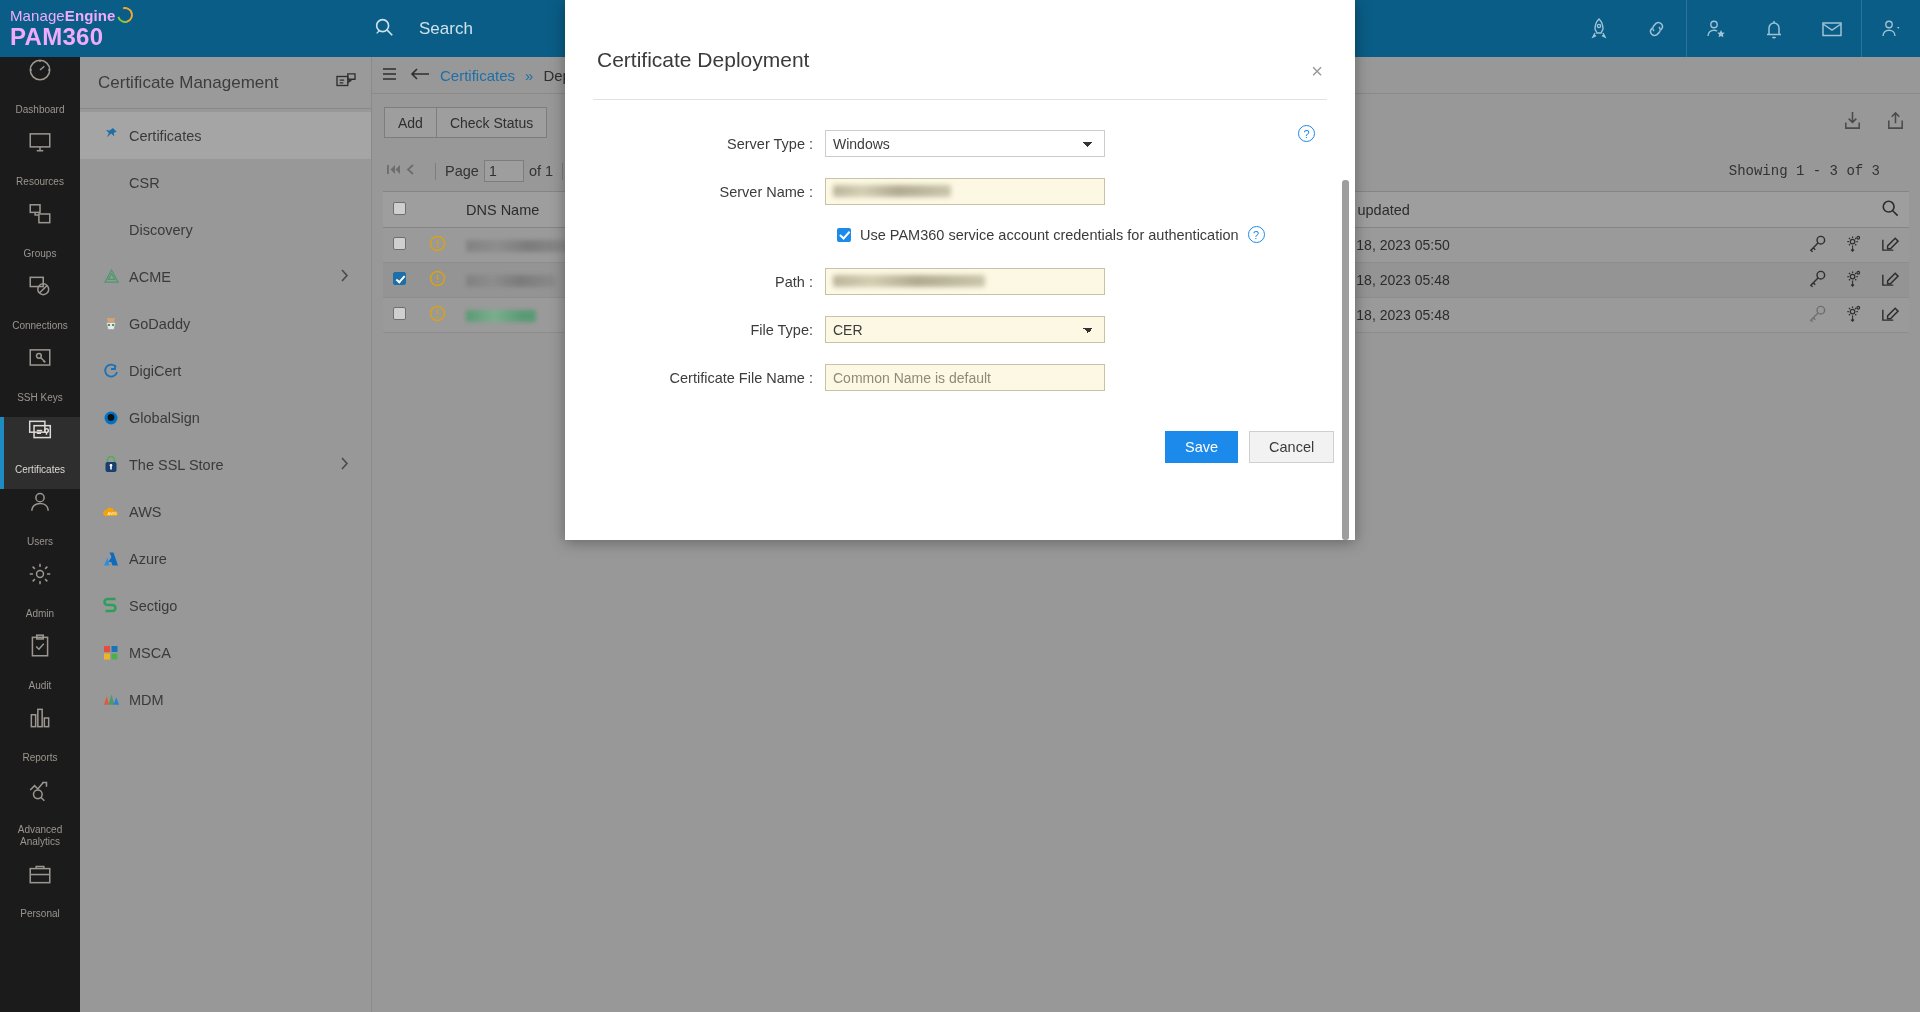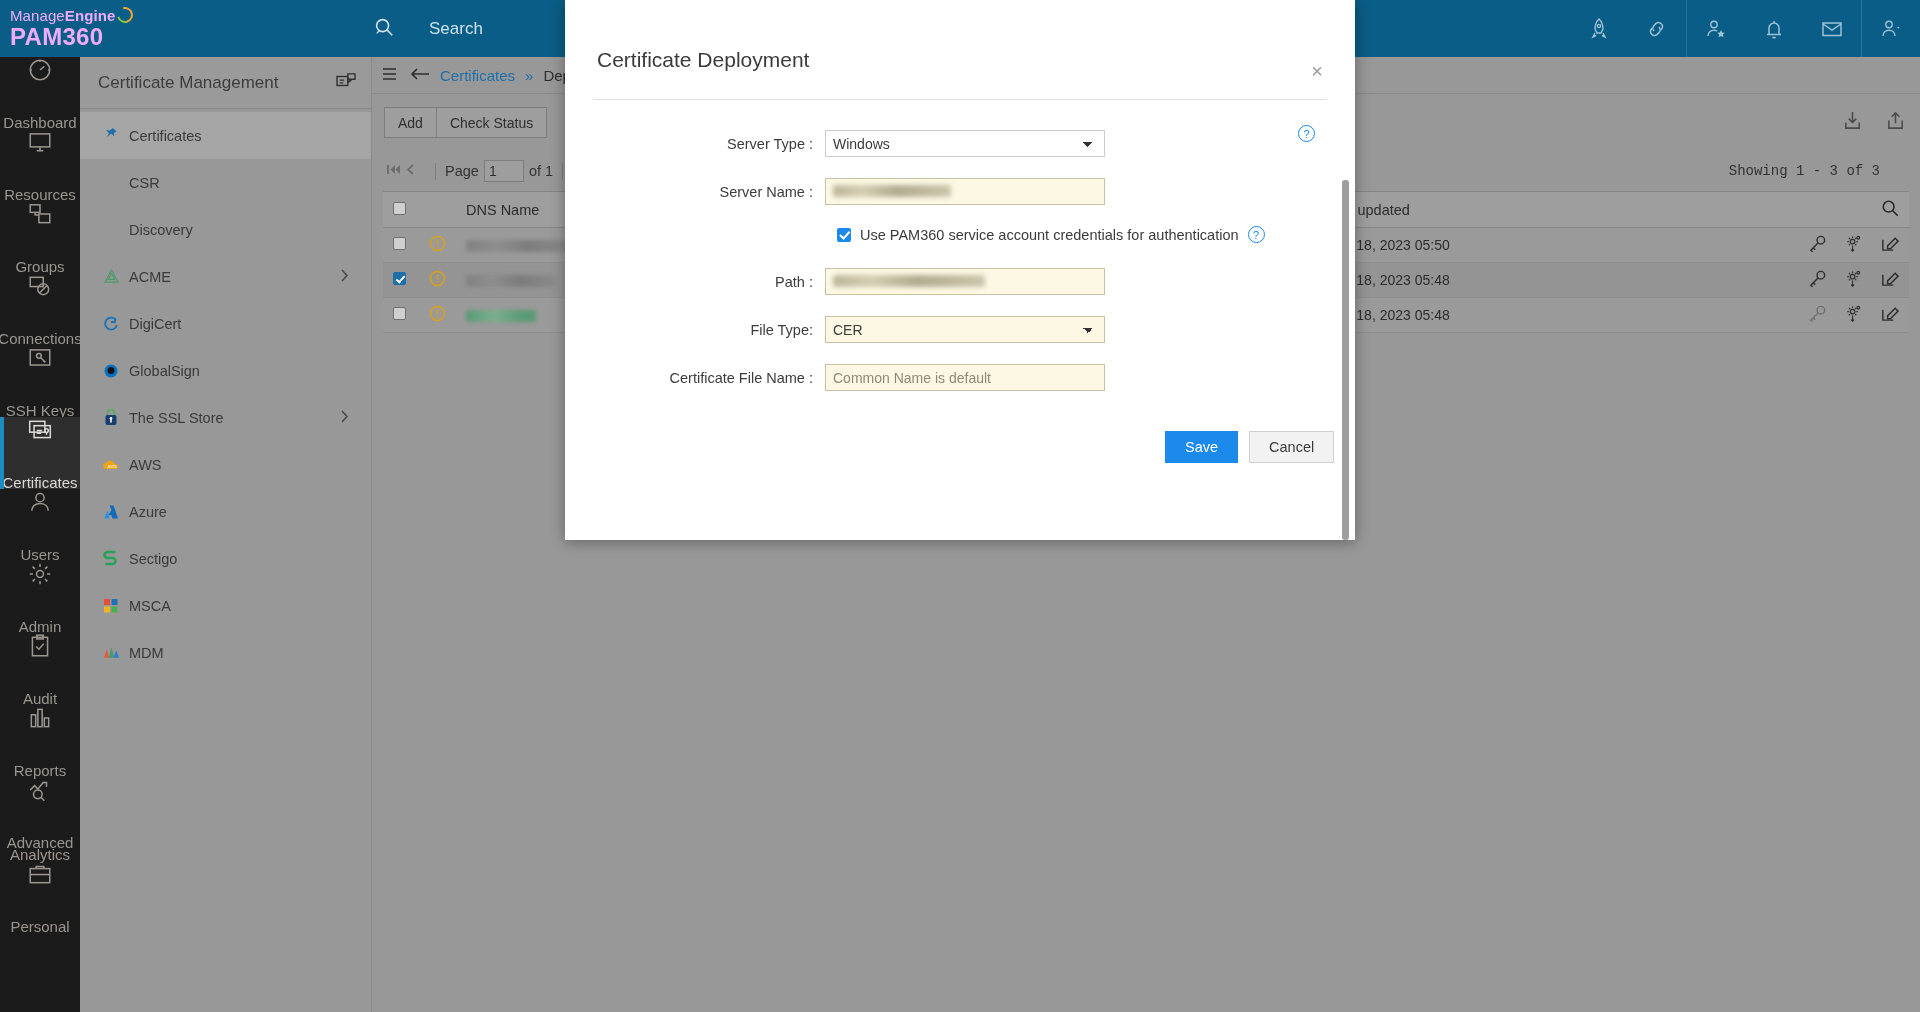--- a/index.html
+++ b/index.html
@@ -26,21 +26,21 @@
   .brand-top b { font-weight: bold; }
   .brand-bot { font-size: 24px; font-weight: bold; line-height: 25px; letter-spacing: .3px; }
   .brand-swirl {
     position: absolute; left: 117px; top: 7px; width: 16px; height: 16px;
     border: 2.5px solid #f0a82e; border-radius: 50%;
     border-left-color: transparent; border-bottom-color: #8cc63f;
     transform: rotate(30deg);
   }
   .search-wrap {
     position: absolute; left: 373px; top: 0; height: 57px;
-    display: flex; align-items: center; gap: 32px; color: #bcd6e4;
+    display: flex; align-items: center; gap: 22px; color: #bcd6e4;
   }
   .search-input {
     background: transparent; border: none; outline: none; color: #e3eef5;
     font-size: 17px; font-family: "Liberation Sans", sans-serif; width: 300px;
   }
   .search-input::placeholder { color: #cfe1ec; }
   .topbar-right {
     position: absolute; right: 0; top: 0; height: 57px; display: flex; align-items: center;
   }
   .tb-icon {
@@ -49,21 +49,21 @@
   }
   .tb-sep { width: 1px; height: 57px; background: #2a7499; }
 
   
   .rail {
     position: absolute; top: 57px; left: 0; width: 80px; height: 955px;
     background: #1b1b1b; color: #9b968f; overflow: hidden;
   }
   .rail-item {
     height: 72px; display: flex; flex-direction: column; align-items: center;
-    justify-content: space-between; gap: 1px; font-size: 15px; position: relative;
+    justify-content: flex-start; gap: 21px; font-size: 10px; position: relative;
   }
   .rail-item.tall { height: 84px; }
   .rail-item .lbl { text-align: center; line-height: 12px; }
   .rail-item.active { background: #2e2e2e; color: #ddd9d4; }
   .rail-item.active::before {
     content: ''; position: absolute; left: 0; top: 0; bottom: 0; width: 4px; background: #1e8bc3;
   }
   .rail-ico svg { display: block; }
 
   
@@ -459,20 +459,31 @@
           </svg>
         </span>
         <span>ACME</span>
         <span class="chev">
           <svg width="9" height="13" viewBox="0 0 9 13" fill="none" stroke="#4a4a4a" stroke-width="1.6">
               <path d="M2 1l5 5.5-5 5.5"></path>
             </svg>
         </span>
       </div>
 
+      <div class="subnav-item">
+        <span class="ci">
+          <svg width="16" height="16" viewBox="0 0 16 16">
+            <path d="M4 2h8l-1 4H5z" fill="#d4a373"></path>
+              <path d="M3.5 6.5h9l-1.5 7H5z" fill="#e8e8e8" stroke="#999" stroke-width=".6"></path>
+            <circle cx="6" cy="9" r="1.1" fill="#2e7d32"></circle>
+              <circle cx="10" cy="9" r="1.1" fill="#2e7d32"></circle>
+          </svg>
+        </span>
+        <span>GoDaddy</span>
+      </div>
 
       <div class="subnav-item">
         <span class="ci">
           <svg width="16" height="16" viewBox="0 0 16 16" fill="none" stroke="#1b72b8" stroke-width="1.8">
             <path d="M13 4a6 6 0 1 0 1 5"></path>
               <path d="M12 2v4h-4"></path>
           </svg>
         </span>
         <span>DigiCert</span>
       </div>

